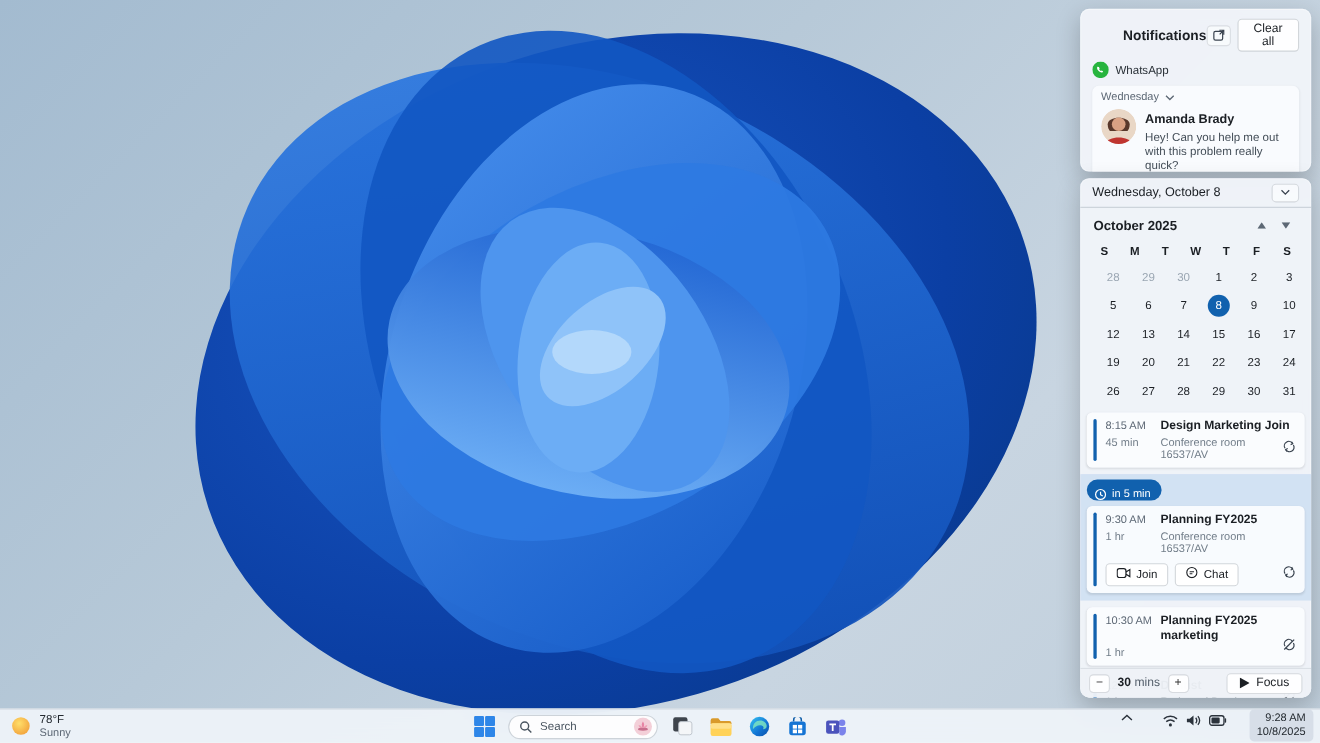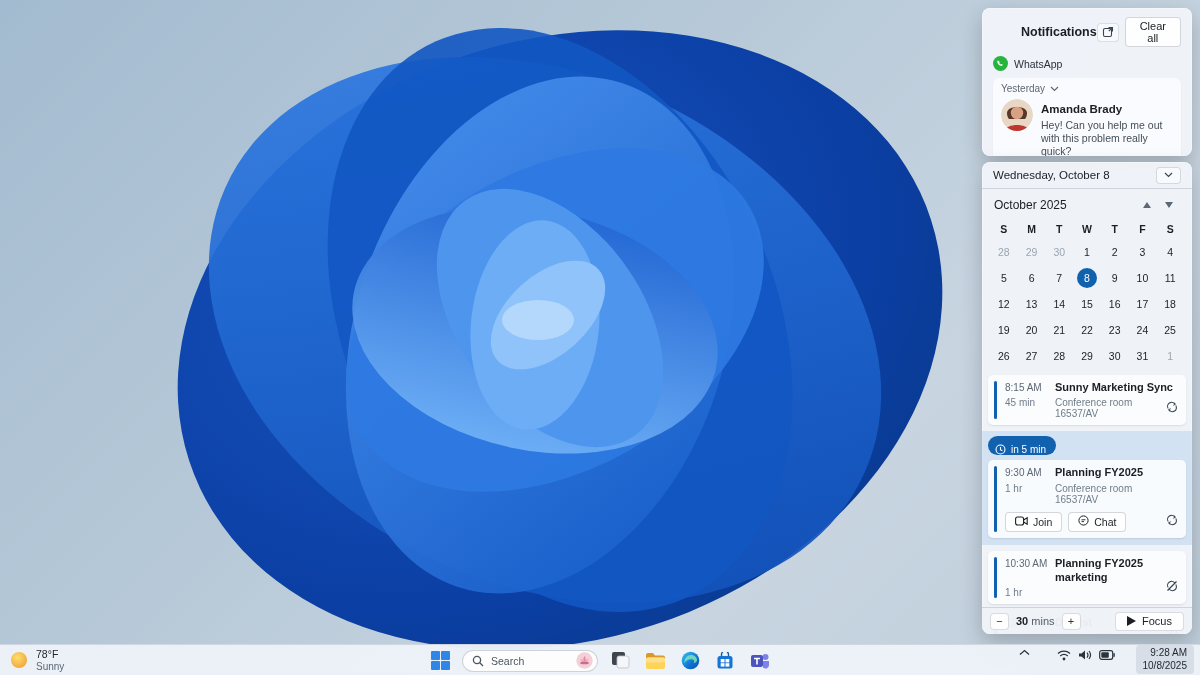--- a/index.html
+++ b/index.html
@@ -33,27 +33,27 @@
   .msg-text { font-size:10.5px; color:#454f59; line-height:1.25; margin-top:2px; width:134px; }
 
   
   .cal-card { top:162px; height:472px; overflow:hidden; }
   .date-row { height:27px; display:flex; align-items:center; padding:0 11px;
     border-bottom:1px solid rgba(120,132,146,0.28); }
   .date-label { font-size:11.5px; color:#1b1f24; flex:1; }
   .collapse-btn { width:25px; height:17px; border-radius:4px; background:rgba(255,255,255,0.6);
     border:1px solid rgba(130,140,152,0.3); display:flex; align-items:center; justify-content:center; cursor:pointer; }
   .month-row { display:flex; align-items:center; padding:9px 12px 3px; }
-  .month-label { font-size:12px; font-weight:400; color:#1b1f24; flex:1; }
+  .month-label { font-size:12px; font-weight:700; color:#1b1f24; flex:1; }
   .tri-btn { width:22px; height:14px; display:flex; align-items:center; justify-content:center; cursor:pointer; }
   .weekdays, .week { display:grid; grid-template-columns:repeat(7,1fr); padding:0 8px; }
   .weekdays { margin-top:4px; }
   .wd { text-align:center; font-size:10.5px; font-weight:700; color:#1b1f24; height:20px; line-height:20px; }
   .day { height:26px; display:flex; align-items:center; justify-content:center;
-    font-size:10.5px; color:#1b1f24; cursor:pointer; }
+    font-size:10.5px; color:#1b1f24; cursor:pointer;margin-left:12px; }
   .day.out { color:#9aa6b2; }
   .day .d-in { width:20px; height:20px; line-height:20px; text-align:center; border-radius:50%; }
   .day.sel .d-in { background:#1161ae; color:#fff; }
   .events { padding:6px 6px 0; }
   .event-card { position:relative; background:rgba(252,253,255,0.92); border-radius:5px;
     box-shadow:0 1px 2px rgba(0,0,0,0.10); padding:5px 8px 6px 17px; margin-bottom:6px; cursor:pointer; }
   .event-card::before { content:""; position:absolute; left:6px; top:6px; bottom:6px; width:3px;
     border-radius:2px; background:#1161ae; }
   .ev-row { display:flex; align-items:baseline; }
   .ev-time { width:50px; flex:none; font-size:10px; color:#5d6875; }
@@ -152,21 +152,21 @@
     </div>
     <div class="app-row">
       <svg width="15" height="15" viewBox="0 0 15 15">
         <circle cx="7.5" cy="7.5" r="7.5" fill="#27b43e"></circle>
         <path d="M4.6 4.6 c-.5.8-.4 2.3 1 3.8 c1.4 1.5 3 1.7 3.8 1.2 l.4-.9 l-1.3-.7 l-.6.5 c-.5-.2-1.4-1-1.7-1.6 l.5-.6 l-.7-1.3z" fill="#fff"></path>
       </svg>
       <span class="app-label">WhatsApp</span>
     </div>
     <div class="notif-group">
       <div class="yesterday-row">
-        <span class="yesterday-label">Yesterday</span>
+        <span class="yesterday-label">Wednesday</span>
         <svg width="9" height="6" viewBox="0 0 9 6">
           <path d="M1 1 L4.5 4.5 L8 1" stroke="#5d6875" stroke-width="1.2" fill="none"></path>
         </svg>
       </div>
       <div class="msg-row">
         <span class="avatar">
           <svg width="32" height="32" viewBox="0 0 32 32">
             <circle cx="16" cy="16" r="16" fill="#e9d7c6"></circle>
             <path d="M6 14 c0-8 20-8 20 0 c0 3-1 5-2 6 l-16 0 c-1-1-2-3-2-6z" fill="#58372a"></path>
             <circle cx="16" cy="14" r="6.2" fill="#d9a183"></circle>
@@ -327,21 +327,21 @@
           </span>
           <span class="day out">
             <span class="d-in">1</span>
           </span>
         </div>
       </div>
     <div class="events" id="events">
         <div class="event-card">
           <div class="ev-row">
             <span class="ev-time">8:15 AM</span>
-            <span class="ev-title">Sunny Marketing Sync</span>
+            <span class="ev-title">Design Marketing Join</span>
           </div>
           <div class="ev-row">
             <span class="ev-dur">45 min</span>
             <span class="ev-loc">Conference room 16537/AV</span>
           </div>
           <span class="ev-icon"><svg width="12" height="12" viewBox="0 0 12 12" fill="none" stroke="#3a4450" stroke-width="1.1">
               <path d="M2.2 7.5 A4 4 0 0 1 9 3.2"></path>
               <path d="M9.8 4.5 A4 4 0 0 1 3 8.8"></path>
               <path d="M8.2 1.6 L9.3 3.4 L7.3 4.2" stroke-width="1"></path>
               <path d="M3.8 10.4 L2.7 8.6 L4.7 7.8" stroke-width="1"></path>

